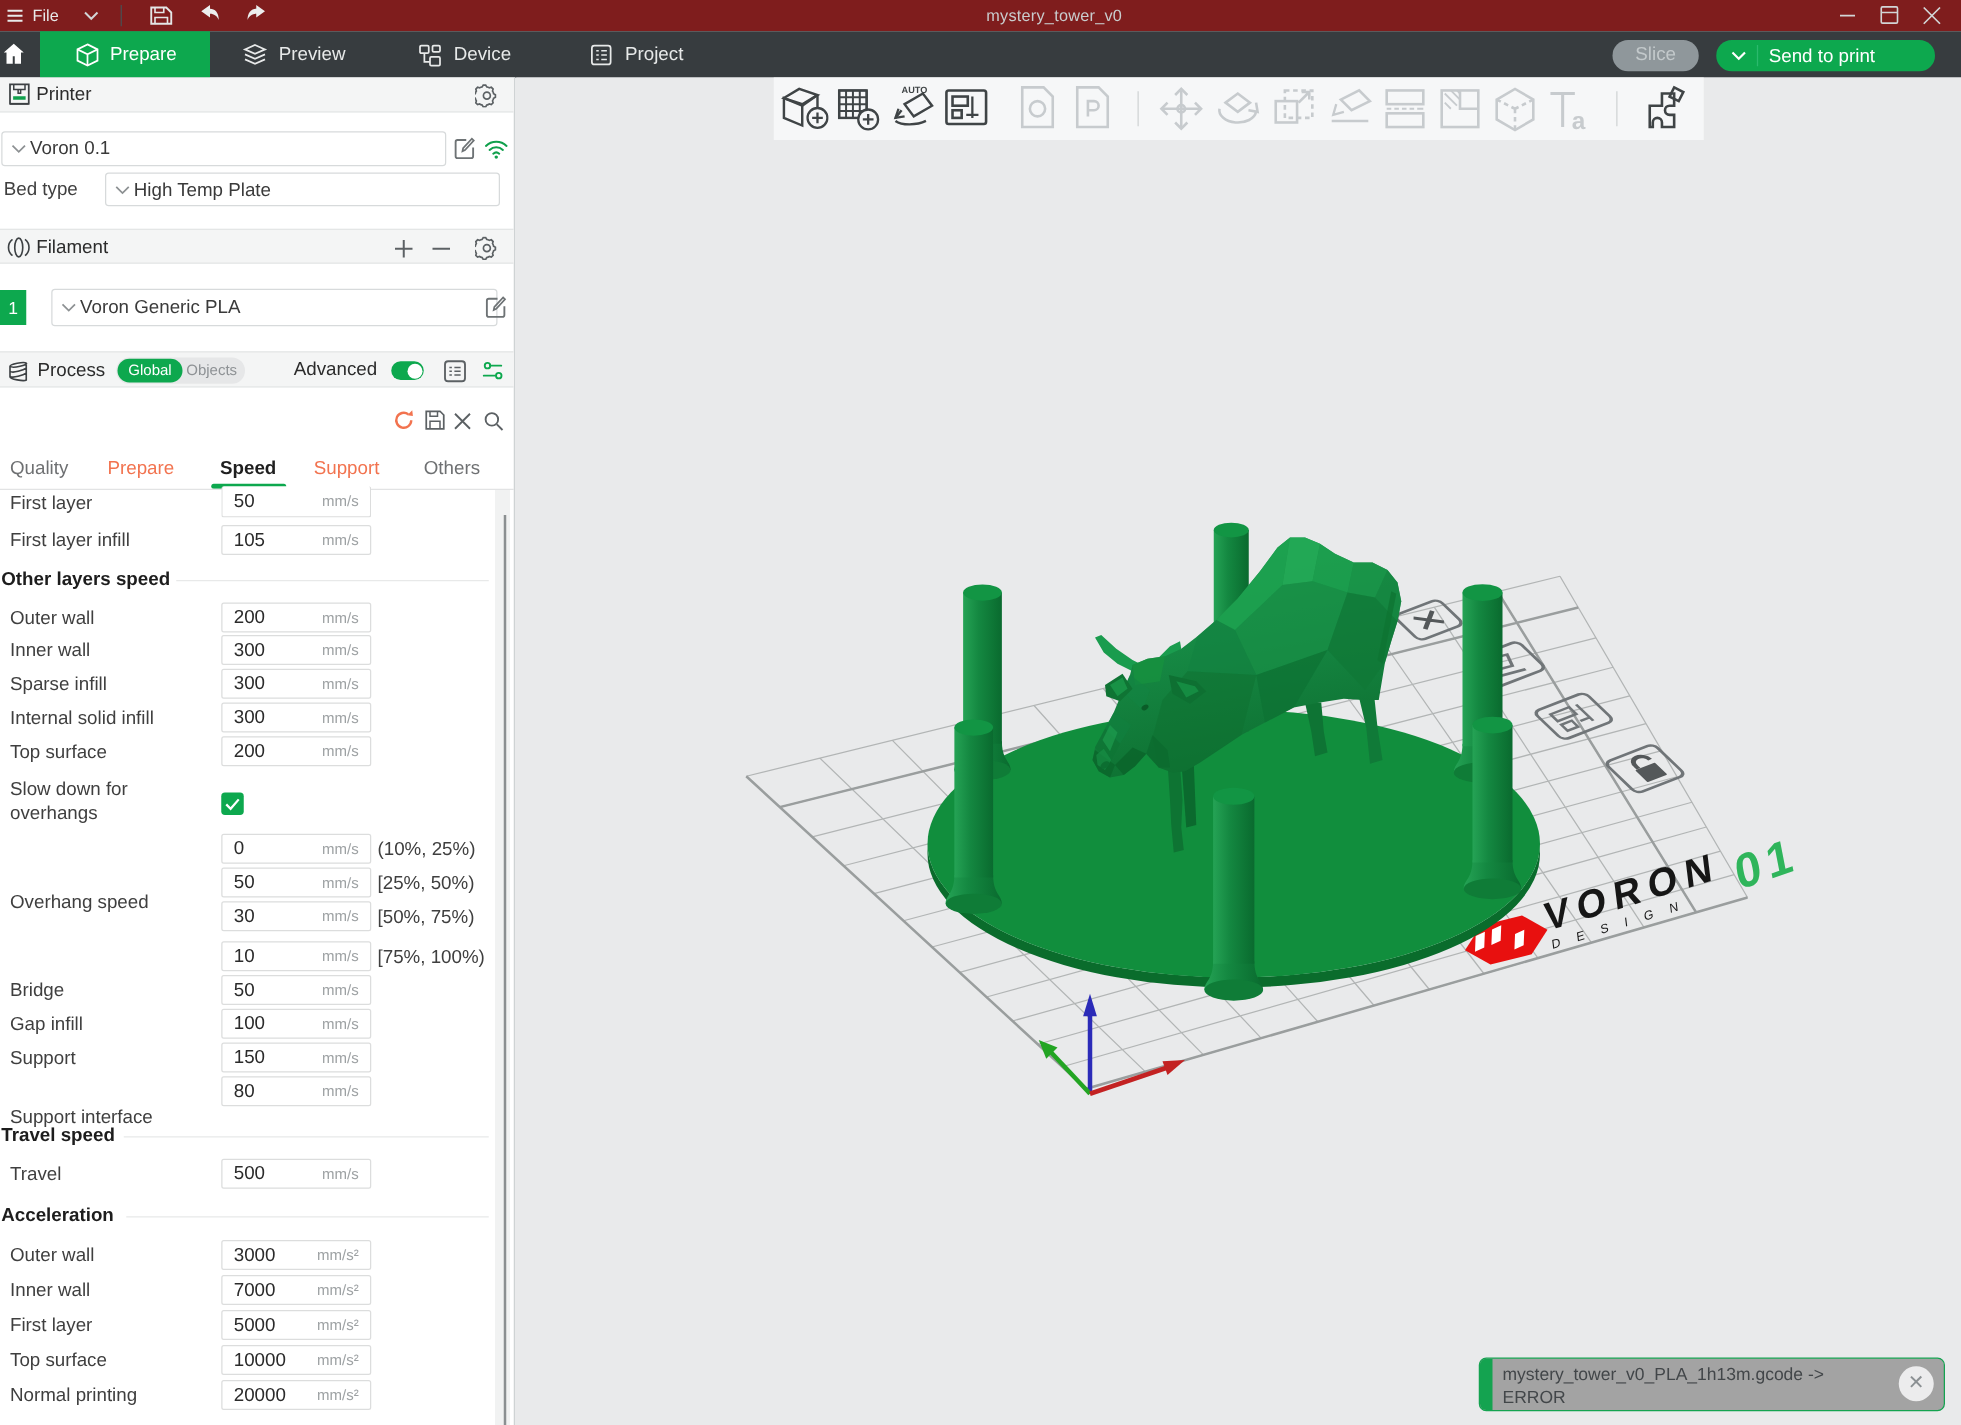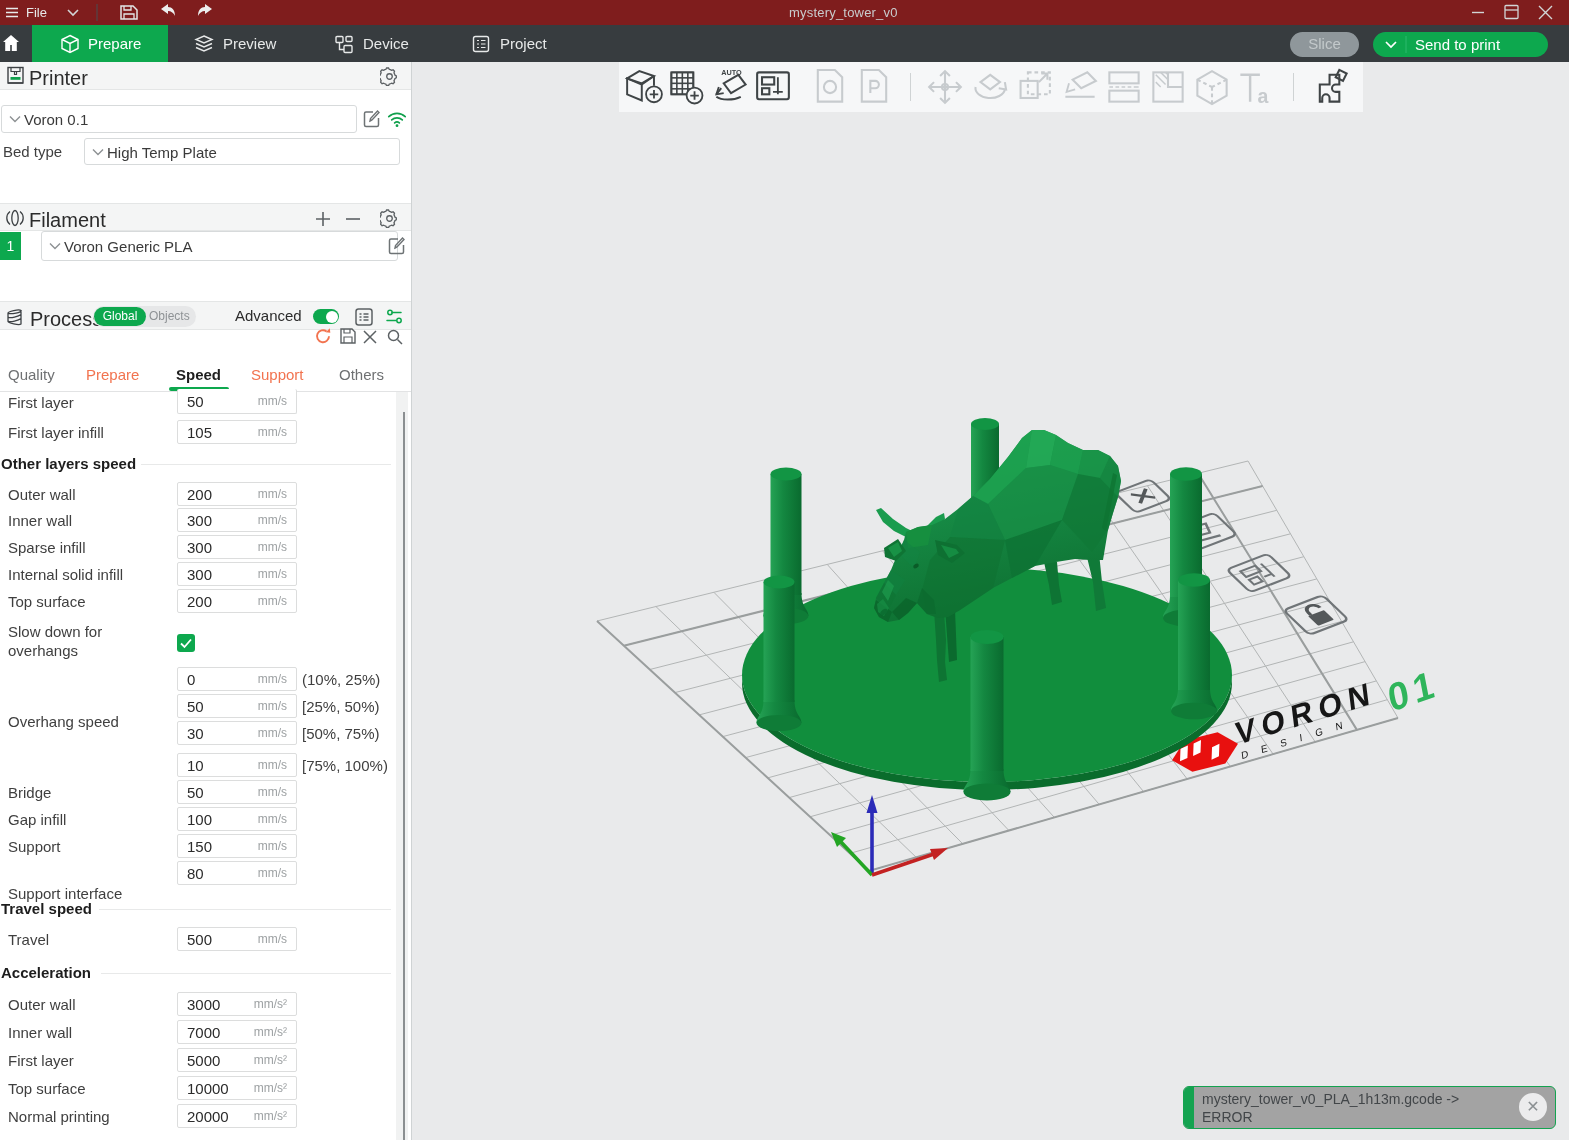--- a/index.html
+++ b/index.html
@@ -8,22 +8,22 @@
 .titlebar { position:absolute; left:0; top:0; width:1569px; height:25px; background:#7f1d1d; color:#d6d9da; }
 .menuzone { position:absolute; left:0; top:0; height:25px; display:flex; align-items:center; }
 .titlebar .ttl { position:absolute; left:789px; top:5px; font-size:13px; color:#c9cccd; letter-spacing:0.2px; }
 .winbtns { position:absolute; right:0; top:0; height:25px; display:flex; }
 .tabbar { position:absolute; left:0; top:25px; width:1569px; height:37px; background:#373c3f; }
 .tab { position:absolute; top:0; height:37px; display:flex; align-items:center; color:#e7e9e9; font-size:15px; }
 .tab.green { background:#0da84e; color:#fff; }
 .slicebtn { position:absolute; left:1290px; top:7px; width:69px; height:25px; background:#8f979b; border-radius:12.5px; color:#c3c9cb; font-size:15px; text-align:center; line-height:24px; }
 .sendbtn { position:absolute; left:1373px; top:7px; width:175px; height:25px; background:#0da84e; border-radius:12.5px; color:#fff; font-size:15px; }
 .panel { position:absolute; left:0; top:62px; width:412px; height:1078px; background:#fff; border-right:1px solid #cfd3d4; overflow:hidden; }
-.sechead { position:relative; width:100%; height:28px; background:#f4f5f5; border-top:1px solid #e4e6e6; border-bottom:1px solid #e4e6e6;margin-top:20px; }
-.sechead .t { position:absolute; left:28px; top:5px; font-size:20px; color:#2b2b2b; }
+.sechead { position:relative; width:100%; height:28px; background:#f4f5f5; border-top:1px solid #e4e6e6; border-bottom:1px solid #e4e6e6; }
+.sechead .t { position:absolute; left:28px; top:5px; font-size:15px; color:#2b2b2b; }
 .combo { position:absolute; background:#fff; border:1px solid #d7dadb; border-radius:3px; }
 .combo .chev { position:absolute; left:7px; top:50%; margin-top:-4px; }
 .combo .ctext { position:absolute; left:22px; top:50%; transform:translateY(-50%); font-size:15px; color:#3a3a3a; white-space:nowrap; }
 .lbl { position:absolute; font-size:15px; color:#3f3f3f; }
 .pbox { position:absolute; left:177px; width:120px; height:24px; border:1px solid #dcdddd; border-radius:2px; background:#fff; }
 .pbox .v { position:absolute; left:9px; top:50%; transform:translateY(-50%); font-size:15px; color:#2b2b2b; }
 .pbox .u { position:absolute; right:9px; top:50%; transform:translateY(-50%); font-size:12px; color:#9da1a3; }
 .grphead { position:absolute; left:1px; font-size:15px; font-weight:bold; color:#1d1d1d; white-space:nowrap; }
 .grphead .ln { position:absolute; top:9px; height:1px; background:#e8e9e9; }
 .rangelbl { position:absolute; left:302px; font-size:15px; color:#3f3f3f; white-space:nowrap; }

